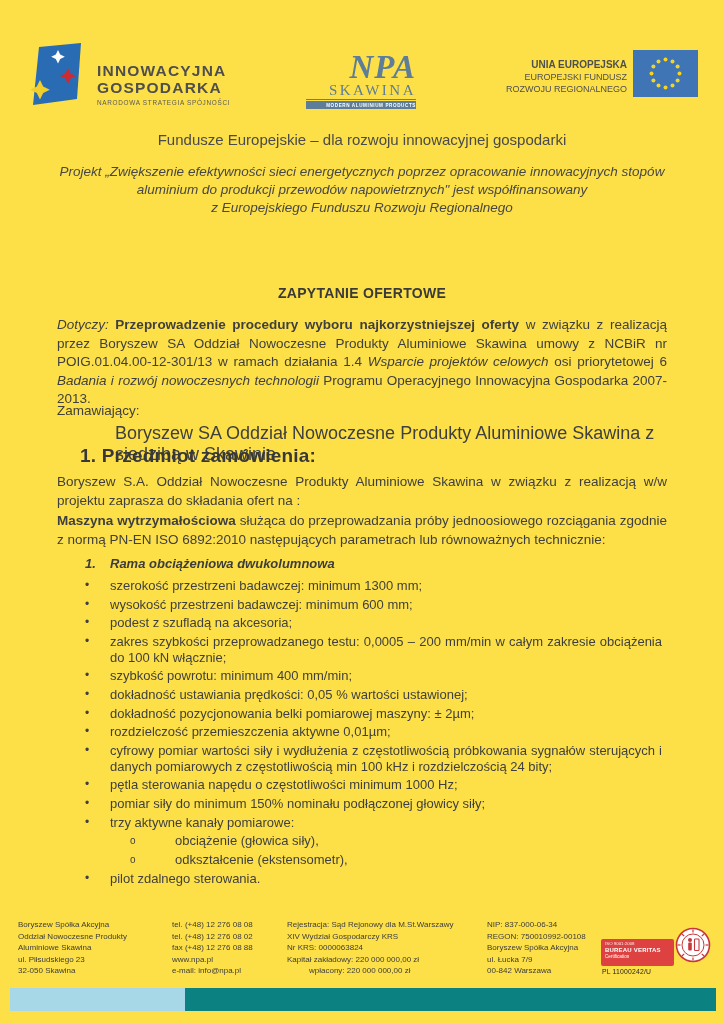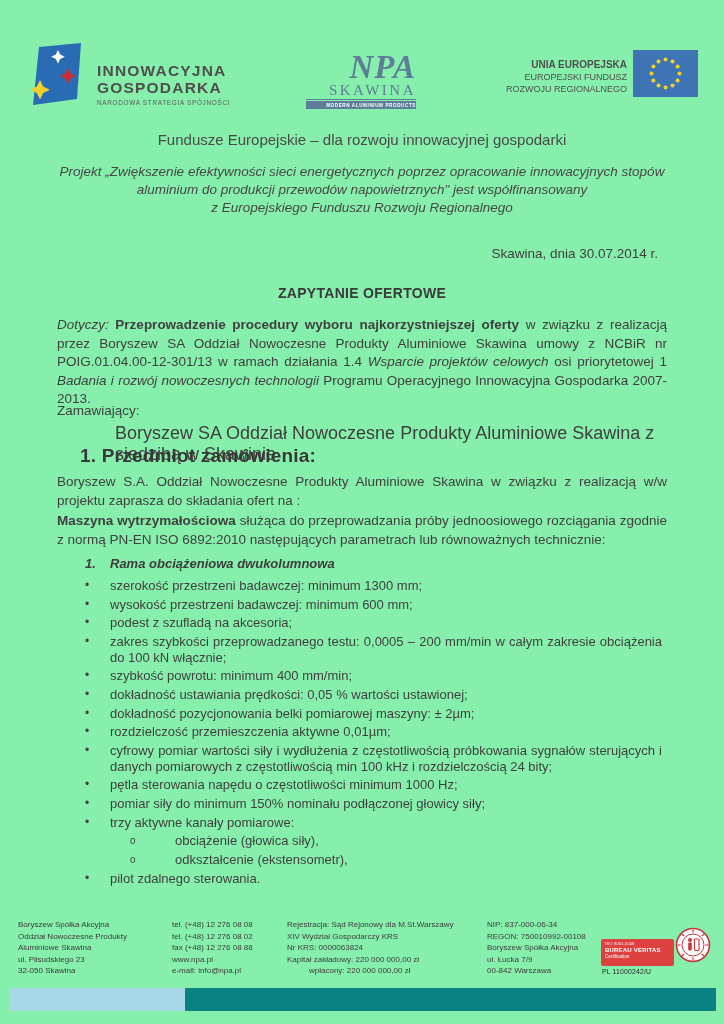--- a/index.html
+++ b/index.html
@@ -1,18 +1,18 @@
 <!DOCTYPE html>
 <html><head>
 <meta charset="utf-8">
 <style>
   * { margin:0; padding:0; box-sizing:border-box; }
   html,body { background:#ffffff; }
   body { font-family:"Liberation Sans", sans-serif; color:#3f3f3f; }
-  .page { position:relative; width:724px; height:1024px; background:#86efac; overflow:hidden; }
+  .page { position:relative; width:724px; height:1024px; background:#fde047; overflow:hidden; }
 
   
   .ig-logo { position:absolute; left:27px; top:42px; display:flex; align-items:flex-start; }
   .ig-text { margin-left:12px; margin-top:20px; color:#4e4e4e; }
   .ig-line { font-weight:bold; font-size:15.5px; letter-spacing:1.2px; line-height:17px; }
   .ig-sub  { font-size:6.4px; letter-spacing:0.7px; margin-top:3px; color:#5a5a5a; }
 
   .npa-logo { position:absolute; left:306px; top:52px; width:110px; text-align:right; color:#5d7d98; }
   .npa-main { font-family:"Liberation Serif", serif; font-style:italic; font-weight:bold; font-size:33px; line-height:30px; letter-spacing:1px; }
   .npa-sub  { font-family:"Liberation Serif", serif; font-size:15px; letter-spacing:2.5px; line-height:17px; border-bottom:1.5px solid #5d7d98; }
@@ -116,29 +116,28 @@
         <circle cx="25.5" cy="11.4" r="2"></circle>
     </g>
   </svg>
 
   <div class="doc-title">Fundusze Europejskie – dla rozwoju innowacyjnej gospodarki</div>
   <div class="project">
     <div>Projekt „Zwiększenie efektywności sieci energetycznych poprzez opracowanie innowacyjnych stopów</div>
     <div>aluminium do produkcji przewodów napowietrznych" jest współfinansowany</div>
     <div>z Europejskiego Funduszu Rozwoju Regionalnego</div>
   </div>
-  <div class="date-line">Skawina, dnia 30.07.2014 r.</div>
   <div class="subject">ZAPYTANIE OFERTOWE</div>
 
   <div class="par p-dotyczy">
     <span class="i">Dotyczy:</span>
     <span class="b">Przeprowadzenie procedury wyboru najkorzystniejszej oferty</span>
     <span>w związku z realizacją przez Boryszew SA Oddział Nowoczesne Produkty Aluminiowe Skawina  umowy z NCBiR nr POIG.01.04.00-12-301/13 w ramach działania 1.4</span>
     <span class="i">Wsparcie projektów celowych</span>
-    <span>osi priorytetowej 1</span>
+    <span>osi priorytetowej 6</span>
     <span class="i">Badania i rozwój nowoczesnych technologii</span>
     <span>Programu Operacyjnego Innowacyjna Gospodarka 2007-2013.</span>
   </div>
 
   <div class="zam-label">Zamawiający:</div>
   <div class="zam-value">Boryszew SA Oddział Nowoczesne Produkty Aluminiowe Skawina z siedzibą w Skawinie</div>
 
   <div class="h1">1. Przedmiot zamówienia:</div>
   <div class="par p-intro">Boryszew S.A. Oddział Nowoczesne Produkty Aluminiowe Skawina w związku z realizacją w/w projektu zaprasza do składania ofert na :</div>
   <div class="par p-machine">

